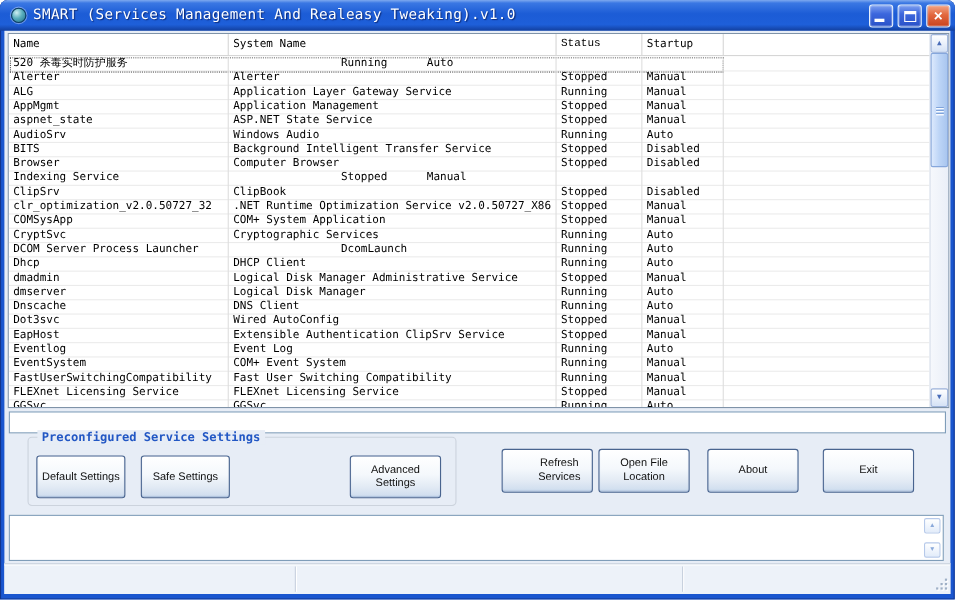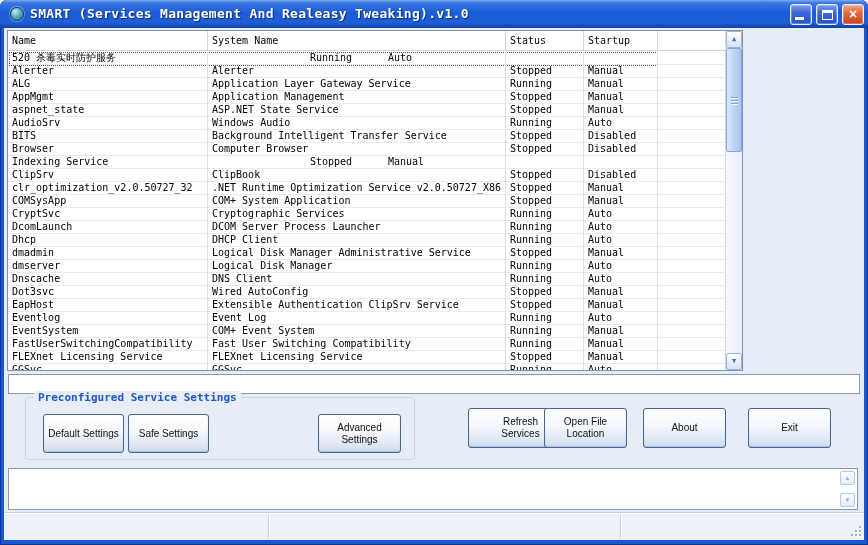--- a/index.html
+++ b/index.html
@@ -8,43 +8,43 @@
 
   
   .window { position:absolute; inset:0; background:#1a56cf; border-radius:7px 7px 0 0;
             box-shadow: inset 0 0 0 1px #12348c; }
   .titlebar { position:absolute; top:0; left:0; right:0; height:28px; border-radius:7px 7px 0 0;
     background:linear-gradient(180deg,#7ea9ef 0%,#3a77e3 10%,#1c5cd6 45%,#1e5fd9 80%,#123f9e 100%); }
   .app-icon { position:absolute; left:10px; top:7px; width:14px; height:14px; border-radius:50%;
     background:radial-gradient(circle at 35% 30%, #cdeef2 0%, #59aebd 45%, #1d6c8a 100%);
     border:1px solid #0f3f5e; box-shadow:0 0 0 1px rgba(255,255,255,.35); }
   .title-text { position:absolute; left:30px; top:0; height:28px; line-height:28px; color:#fff;
-    font-family:"DejaVu Sans Mono", monospace; font-weight:bold; font-size:13px; letter-spacing:.3px;
+    font-family:"DejaVu Sans Mono", monospace; font-weight:normal; font-size:13px; letter-spacing:.3px;
     text-shadow:1px 1px 1px rgba(0,10,60,.6); white-space:nowrap; }
   .winbtn { position:absolute; top:4px; width:22px; height:21px; border-radius:3px;
     border:1px solid #e7f0fc; box-shadow:inset 0 0 0 1px rgba(255,255,255,.25); }
   .btn-min, .btn-max { background:linear-gradient(180deg,#7d9ff0 0%,#3c67dd 40%,#2a52c8 100%); }
   .btn-min { left:790px; } .btn-max { left:816px; }
   .btn-close { left:842px; background:linear-gradient(180deg,#f2a585 0%,#e2673d 45%,#c8431f 100%);
     color:#fff; text-align:center; font-weight:bold; font-size:14px; line-height:19px; }
   .glyph-min { position:absolute; left:4px; bottom:4px; width:9px; height:3px; background:#fff; }
   .glyph-max { position:absolute; left:5px; top:5px; width:11px; height:10px;
     border:1px solid #fff; border-top:3px solid #fff; }
 
   
   .content { position:absolute; left:4px; right:4px; top:28px; bottom:5px; background:#e7edf6; }
 
   
-  .listview { position:absolute; left:3px; top:2px; width:736px; height:341px;
+  .listview { position:absolute; left:3px; top:2px; width:856px; height:341px;
     background:#fff; border:1px solid #7f93a8; font-family:"DejaVu Sans Mono", monospace; font-size:10px; color:#000; }
   .lheader { position:absolute; top:0; left:0; right:17px; height:20px; display:flex;
     border-bottom:1px solid #d6d6d6; background:#fff; }
   .hcell { height:20px; line-height:20px; padding-left:4px; border-right:1px solid #d6d6d6;
     white-space:nowrap; overflow:hidden; }
-  .w0{width:200px;} .w1{width:298px;} .w2{width:78px;} .w3{width:74px;} .wfill{flex:1; border-right:none;}
+  .w0{width:200px;} .w1{width:298px;} .w2{width:78px;font-family:Liberation Mono, monospace;} .w3{width:74px;} .wfill{flex:1; border-right:none;}
   .lrows { position:absolute; top:21px; left:0; right:17px; bottom:0; overflow:hidden; }
   .gridline { position:absolute; top:0; bottom:0; width:1px; background:#dedede; z-index:2; }
   .g0{left:199px;} .g1{left:497px;} .g2{left:575px;} .g3{left:649px;}
   .lrow { position:relative; display:flex; height:13px; border-bottom:1px solid #ebebeb; }
   .lrow.partial { height:7px; border-bottom:none; overflow:hidden; }
   .c { height:12px; line-height:12px; padding-left:4px; white-space:nowrap; overflow:hidden; }
   .c0{width:200px;} .c1{width:298px;} .c2{width:78px;} .c3{width:74px;}
   .lrow.selected::after { content:""; position:absolute; left:1px; top:0; width:647px; height:12px;
     border:1px dotted #555; pointer-events:none; }
 
@@ -74,23 +74,23 @@
     border:1px solid #ccd3dd; border-radius:4px; }
   .group-title { position:absolute; left:8px; top:-7px; padding:0 4px; background:#e7edf6;
     font-family:"DejaVu Sans Mono", monospace; font-weight:bold; font-size:11px; color:#2257c4; white-space:nowrap; }
 
   
   .xpbtn { position:absolute; border:1px solid #49648f; border-radius:3px; color:#111;
     background:linear-gradient(180deg,#ffffff 0%,#f4f8fc 45%,#e2eaf4 75%,#cddcee 100%);
     box-shadow:inset 0 -1px 1px rgba(110,140,185,.35), inset 0 1px 0 #fff;
     font-size:10px; text-align:center; display:flex; align-items:center; justify-content:center; line-height:12px; padding:0 2px; }
   .gb { top:16px; width:81px; height:39px; }
-  .gb0{left:17px;} .gb1{left:102px;} .gb2{left:197px;} .gb3{left:292px; width:83px;}
+  .gb0{left:7px;} .gb1{left:102px;} .gb2{left:197px;} .gb3{left:292px; width:83px;}
   .ab { top:380px; width:83px; height:40px; }
-  .ab0{left:464px;padding-left:24px;} .ab1{left:540px;} .ab2{left:639px;} .ab3{left:744px;}
+  .ab0{left:452px;padding-left:24px;} .ab1{left:540px;} .ab2{left:639px;} .ab3{left:744px;}
 
   
   .statusbar { position:absolute; left:0; top:484px; width:860px; height:28px;
     background:#edf2f9; border-top:1px solid #c7d0dd; box-shadow:inset 0 1px 0 #fff; }
   .sep { position:absolute; top:2px; bottom:2px; width:1px; background:#c8d1de; box-shadow:1px 0 0 #fff; }
   .sep1{left:264px;} .sep2{left:616px;}
   .pane { position:absolute; top:0; height:100%; }
   .grip { position:absolute; right:3px; bottom:4px; width:12px; height:12px; }
   .grip i { position:absolute; width:2px; height:2px; background:#9fb0c6; box-shadow:1px 1px 0 #fff; }
   .grip i:nth-child(1){right:0;bottom:0;} .grip i:nth-child(2){right:4px;bottom:0;}
@@ -198,22 +198,22 @@
             <div class="c c2">Stopped</div>
             <div class="c c3">Manual</div>
           </div>
           <div class="lrow">
             <div class="c c0">CryptSvc</div>
             <div class="c c1">Cryptographic Services</div>
             <div class="c c2">Running</div>
             <div class="c c3">Auto</div>
           </div>
           <div class="lrow">
+            <div class="c c1">DCOM Server Process Launcher</div>
             <div class="c c0">DcomLaunch</div>
-            <div class="c c1">DCOM Server Process Launcher</div>
             <div class="c c2">Running</div>
             <div class="c c3">Auto</div>
           </div>
           <div class="lrow">
             <div class="c c0">Dhcp</div>
             <div class="c c1">DHCP Client</div>
             <div class="c c2">Running</div>
             <div class="c c3">Auto</div>
           </div>
           <div class="lrow">

